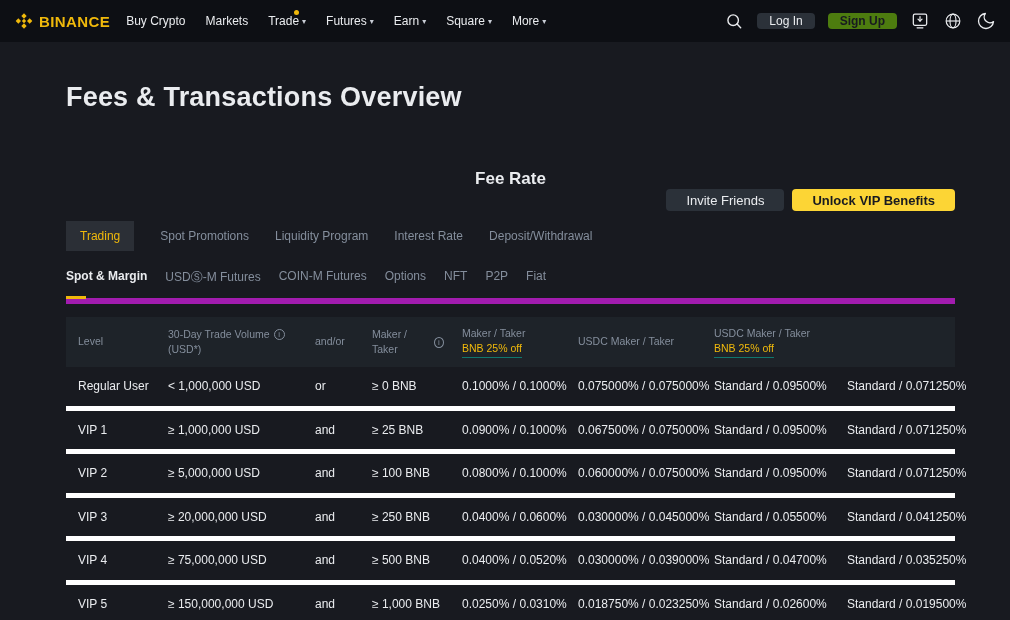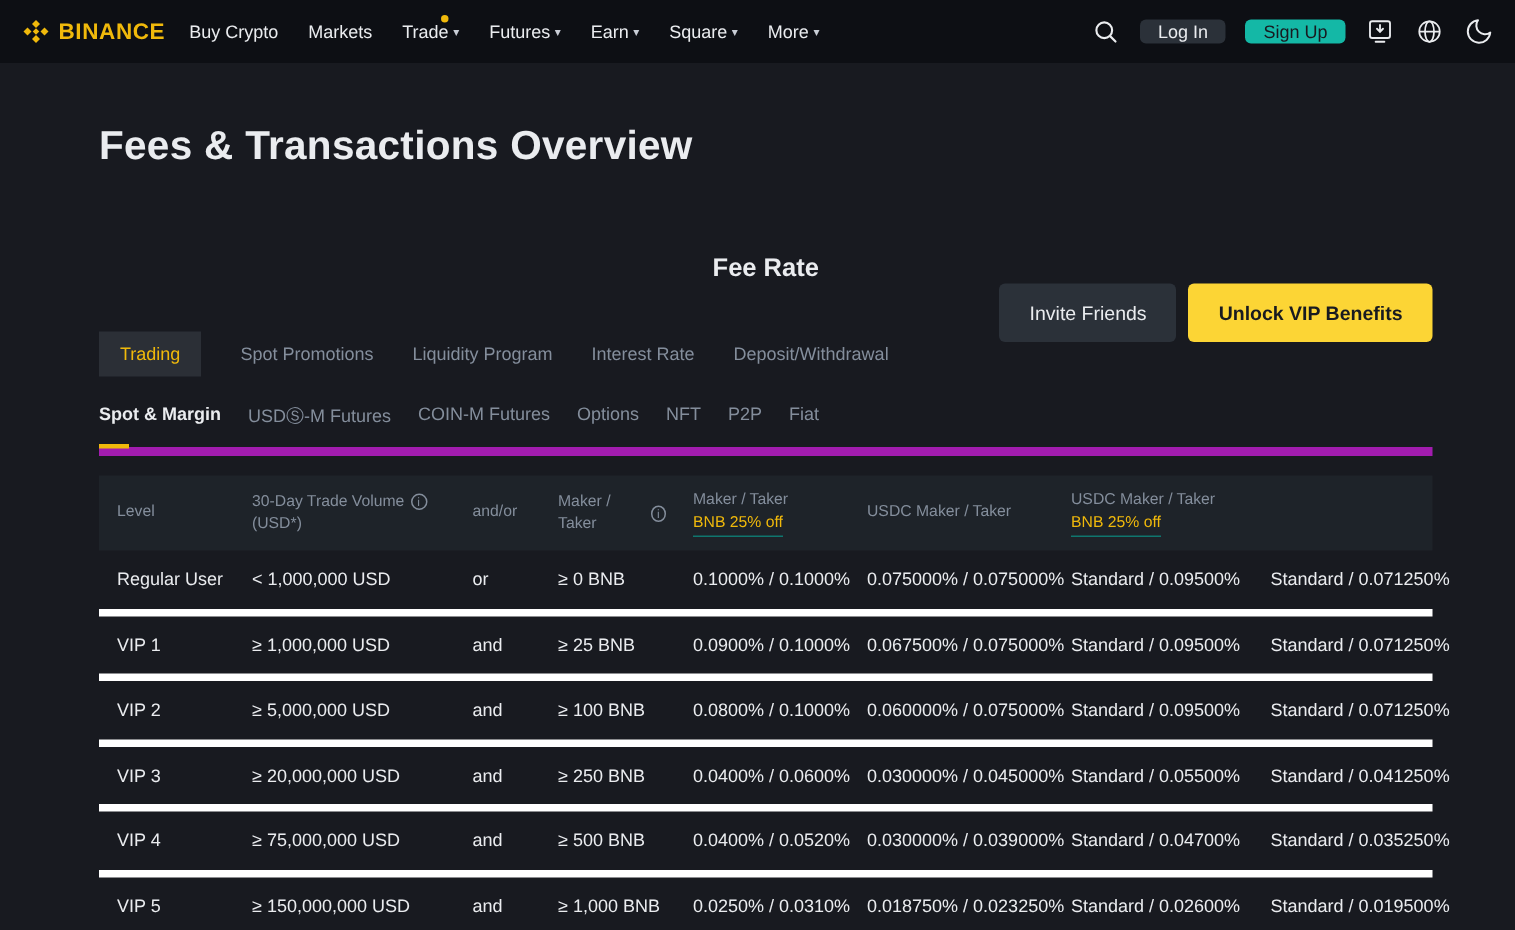--- a/index.html
+++ b/index.html
@@ -25,29 +25,29 @@
   }
   .chev::after { content:"▾"; font-size:8px; color:#c9ced6; position:relative; top:-1px; }
   .dot { position:absolute; top:-4px; right:7px; width:5px; height:5px; border-radius:50%; background:#F0B90B; }
   .nav-right { margin-left:auto; display:flex; align-items:center; gap:13px; }
   .icon-btn { display:flex; align-items:center; cursor:pointer; }
   .btn {
     border:none; border-radius:4px; font-size:12px; height:16px; padding:0 12px;
     cursor:pointer; font-family:inherit; white-space:nowrap;
   }
   .btn-gray { background:#2b3139; color:#eaecef; }
-  .btn-yellow { background:#14b8a6; color:#181a20; font-weight:400; }
+  .btn-yellow { background:#4d7c0f; color:#181a20; font-weight:700; }
 
   
   .main { padding:0 55px 0 66px; }
   .page-title { margin-top:40px; font-size:27px; font-weight:700; letter-spacing:.2px; }
   .feerate-row { margin-top:56px; display:flex; align-items:center; height:34px;flex-direction:column; }
   .section-title { font-size:17px; font-weight:700; }
   .feerate-buttons { margin-left:auto; display:flex; gap:8px; }
-  .btn-lg { height:39px; padding:0 20px; font-size:13px; border-radius:4px; border:none; cursor:pointer; font-family:inherit; }
+  .btn-lg { height:22px; padding:0 20px; font-size:13px; border-radius:4px; border:none; cursor:pointer; font-family:inherit; }
   .invite { background:#2b3139; color:#eaecef; }
   .vip { background:#FCD535; color:#181a20; font-weight:600; }
 
   .tabs { display:flex; align-items:center; gap:26px; margin-top:18px; }
   .tab { font-size:12px; color:#848e9c; padding:8px 0; cursor:pointer; white-space:nowrap; }
   .tab.active { background:#2b2f36; color:#F0B90B; padding:8px 14px; font-weight:500; }
 
   .subtabs {
     display:flex; gap:18px; margin-top:18px;
     border-bottom:6px solid #a21caf; padding-bottom:12px;

